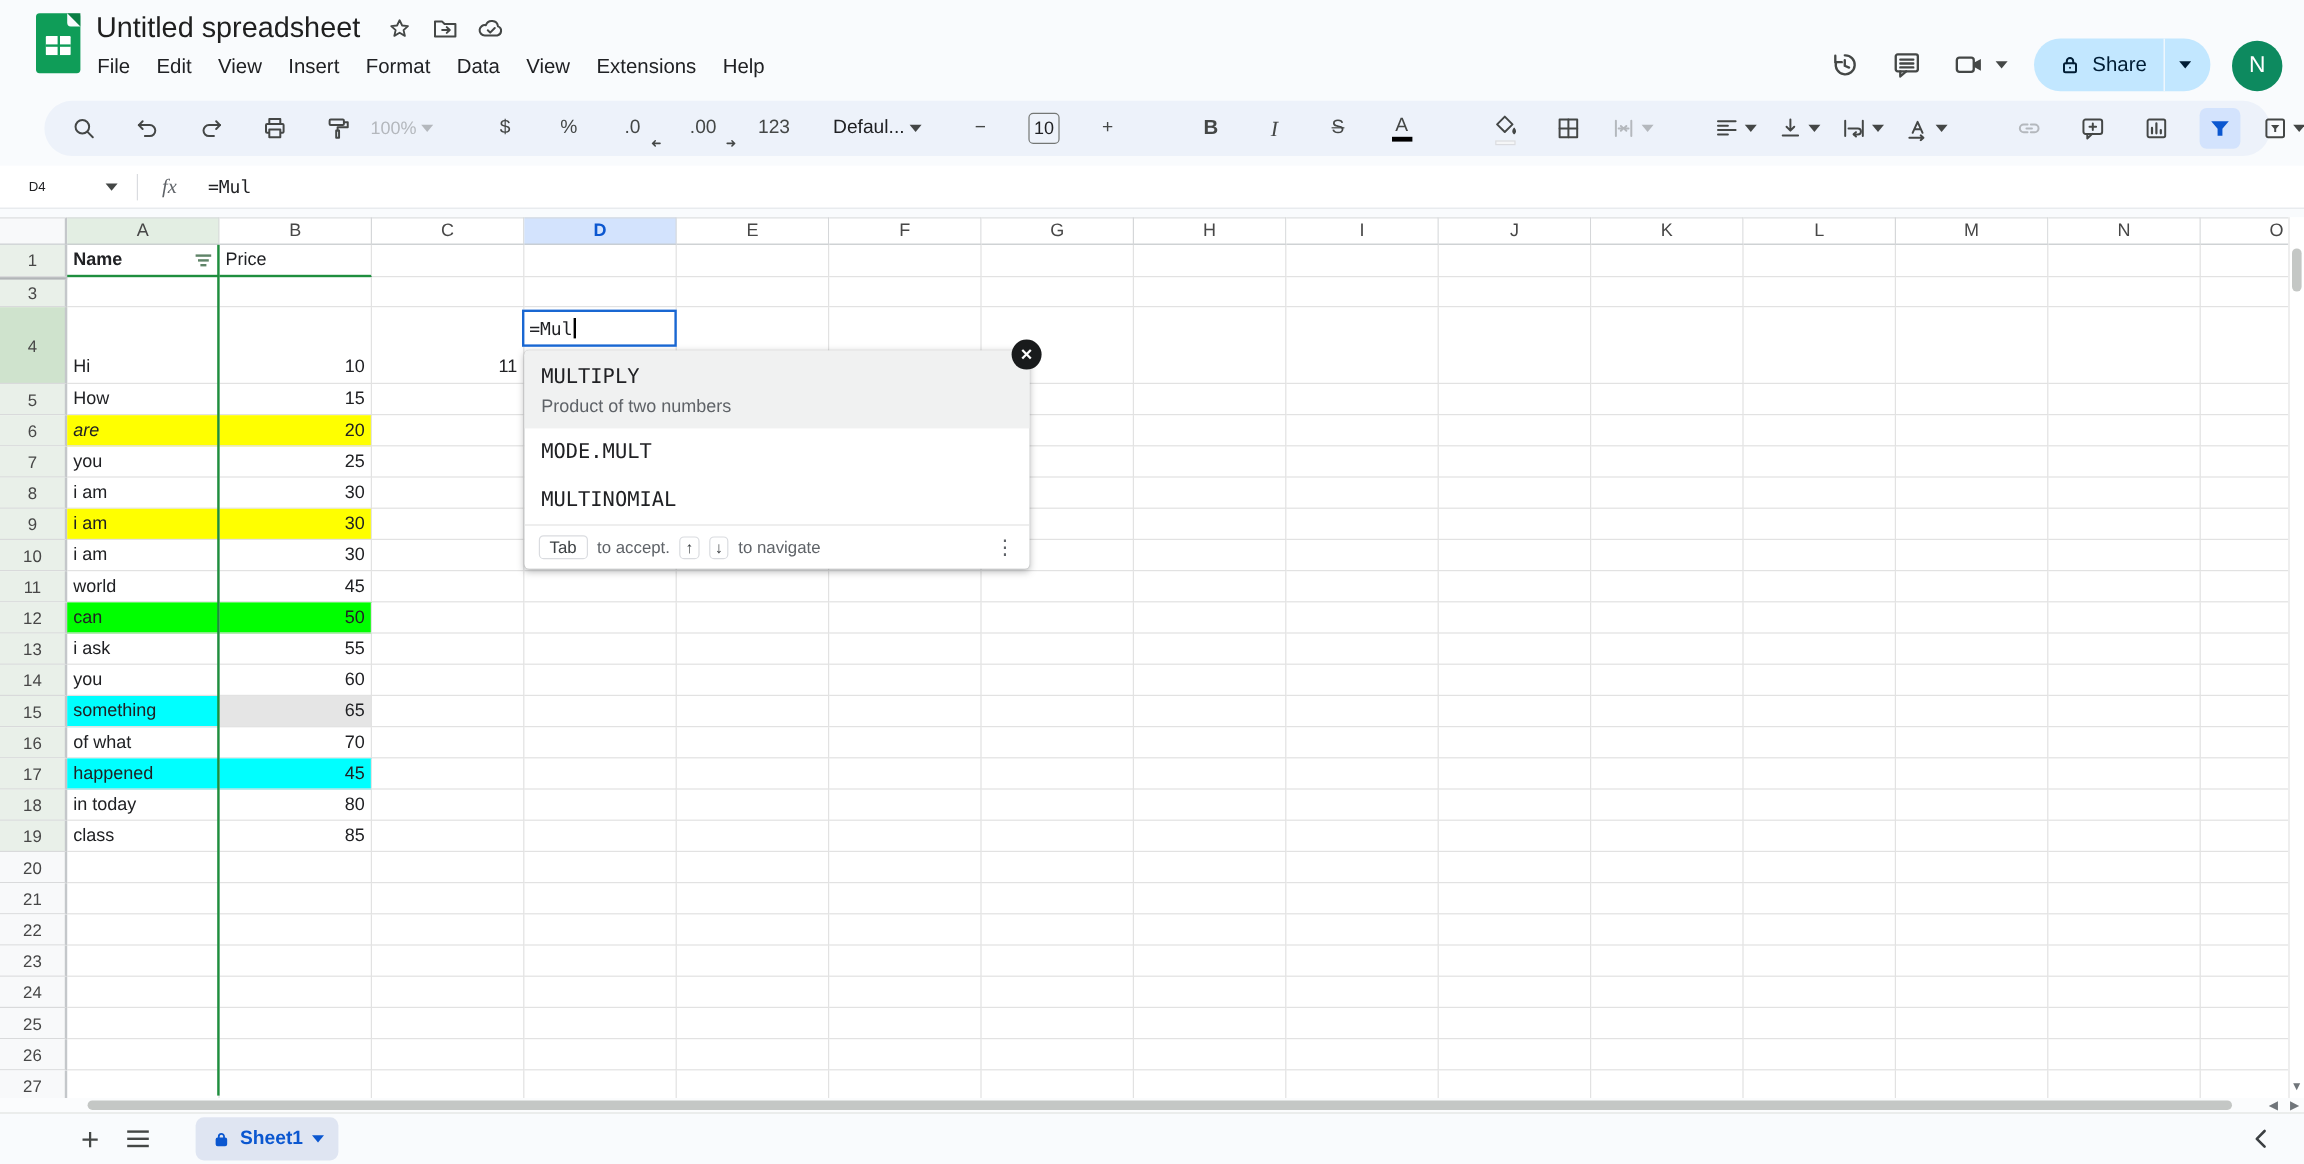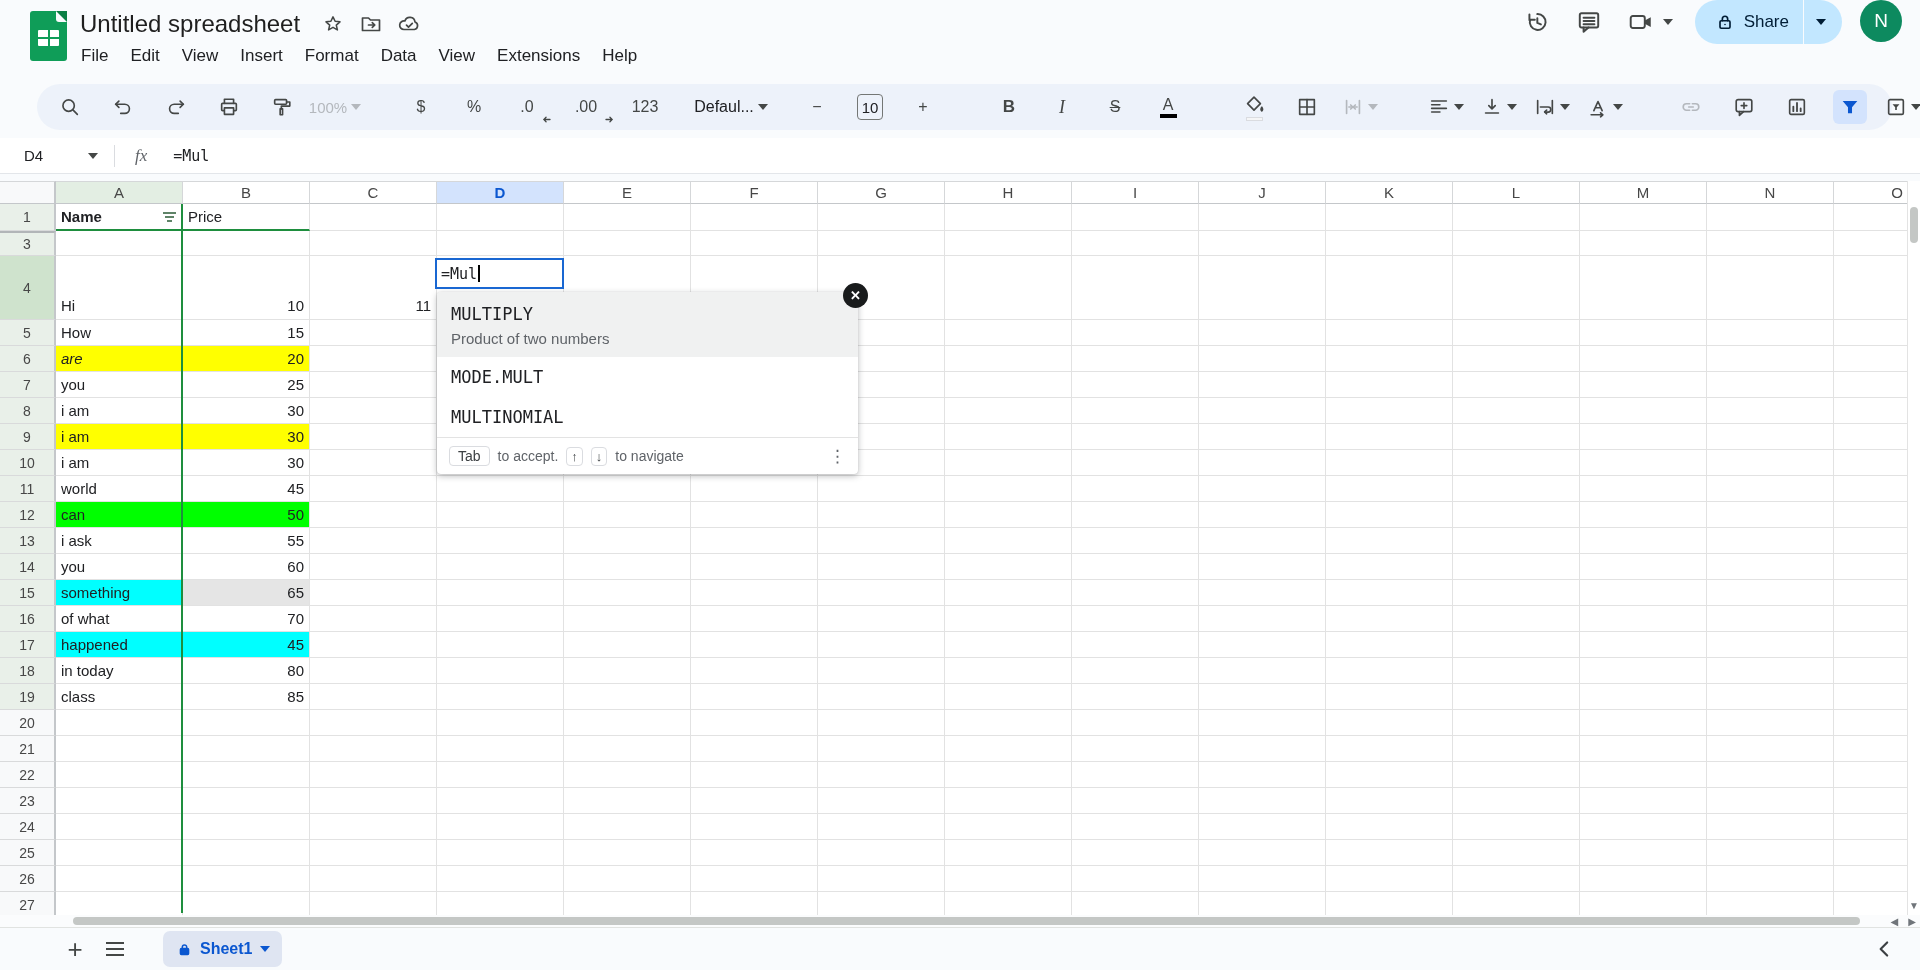--- a/index.html
+++ b/index.html
@@ -14,21 +14,21 @@
   .logo .fold:after{content:"";position:absolute;left:0;top:0;border-style:solid;border-width:0 11px 11px 0;border-color:transparent #0a7f44 transparent transparent;}
   .logo .gridic{position:absolute;left:8px;top:19px;width:21px;height:16px;background:#fff;border-radius:1px;
      background-image:linear-gradient(#0f9d58,#0f9d58),linear-gradient(#0f9d58,#0f9d58);
      background-size:2px 100%,100% 2px;background-position:9.5px 0,0 7px;background-repeat:no-repeat;}
   .title-block{position:absolute;left:80px;top:8px;}
   .title-row{display:flex;align-items:center;height:32px;}
   .doc-title{font-size:24px;color:#1f1f1f;margin-right:14px;}
   .title-ic{width:26px;height:26px;margin:0 6px;display:flex;align-items:center;justify-content:center;color:#444746;}
   .menu-row{display:flex;align-items:center;height:28px;margin-top:2px;margin-left:-10px;}
   .menu-item{font-size:17px;color:#202124;padding:2px 11px;border-radius:6px;cursor:pointer;}
-  .tb-right{position:absolute;right:0;top:0;height:76px;display:flex;align-items:flex-start;gap:8px;padding-right:18px;}
+  .tb-right{position:absolute;right:0;top:0;height:76px;display:flex;align-items:flex-end;gap:8px;padding-right:18px;}
   .tb-icbtn{width:44px;height:44px;display:flex;align-items:center;justify-content:center;color:#444746;}
   .camera-group{display:flex;align-items:center;margin-right:14px;}
   .share-pill{display:flex;align-items:center;height:44px;background:#c2e7ff;border-radius:22px;overflow:hidden;margin-right:10px;}
   .share-main{display:flex;align-items:center;gap:9px;padding:0 14px 0 20px;height:100%;}
   .share-label{font-size:17px;color:#001d35;font-weight:500;}
   .share-sep{width:1px;height:44px;background:#f9fbfd;}
   .share-caret{padding:0 16px 0 12px;height:100%;display:flex;align-items:center;}
   .avatar{width:42px;height:42px;border-radius:50%;background:#0d8a5f;color:#fff;font-size:19px;font-weight:500;
           display:flex;align-items:center;justify-content:center;}
   .caret{width:0;height:0;border-left:5px solid transparent;border-right:5px solid transparent;border-top:6px solid #444746;display:inline-block;}
@@ -53,21 +53,21 @@
   .fontsize-box{width:38px;height:26px;border:1px solid #747775;border-radius:4px;display:flex;align-items:center;justify-content:center;font-size:15px;color:#202124;background:transparent;}
   .zoom-label{font-size:15px;}
   .font-label{font-size:16px;color:#202124;width:62px;text-align:right;}
   .decimal{position:relative;font-size:15px;font-weight:600;}
   .decimal svg{position:absolute;right:-8px;bottom:-4px;}
 
   
   .fbar{position:absolute;left:0;top:138px;width:1920px;height:36px;background:#fff;display:flex;align-items:center;
         border-bottom:1px solid #e3e6ea;}
   .namebox{width:110px;display:flex;align-items:center;justify-content:space-between;padding:0 12px 0 24px;}
-  .namebox .ref{font-size:15px;color:#202124;}
+  .namebox .ref{font-size:11px;color:#202124;}
   .fbar-sep{width:1px;height:22px;background:#dadce0;margin:0 4px;}
   .fx{font-family:"Liberation Serif",serif;font-style:italic;font-size:17px;color:#5f6368;margin:0 0 0 16px;}
   .formula-text{font-family:"DejaVu Sans Mono",monospace;font-size:15px;color:#202124;margin-left:26px;}
 
   
   .gridwrap{position:absolute;left:0;top:181px;width:1907px;height:734px;overflow:hidden;background:#fff;}
   .colheads{display:flex;height:23px;}
   .corner{width:56px;height:23px;background:#f8f9fa;border-right:2px solid #c4c7ca;border-bottom:1px solid #c4c7ca;border-top:1px solid #d5d7d9;flex:none;}
   .colh{width:127px;height:23px;flex:none;background:#fff;border-right:1px solid #d5d7d9;border-bottom:1px solid #c4c7ca;border-top:1px solid #d5d7d9;
         display:flex;align-items:center;justify-content:center;font-size:15px;color:#474747;}

